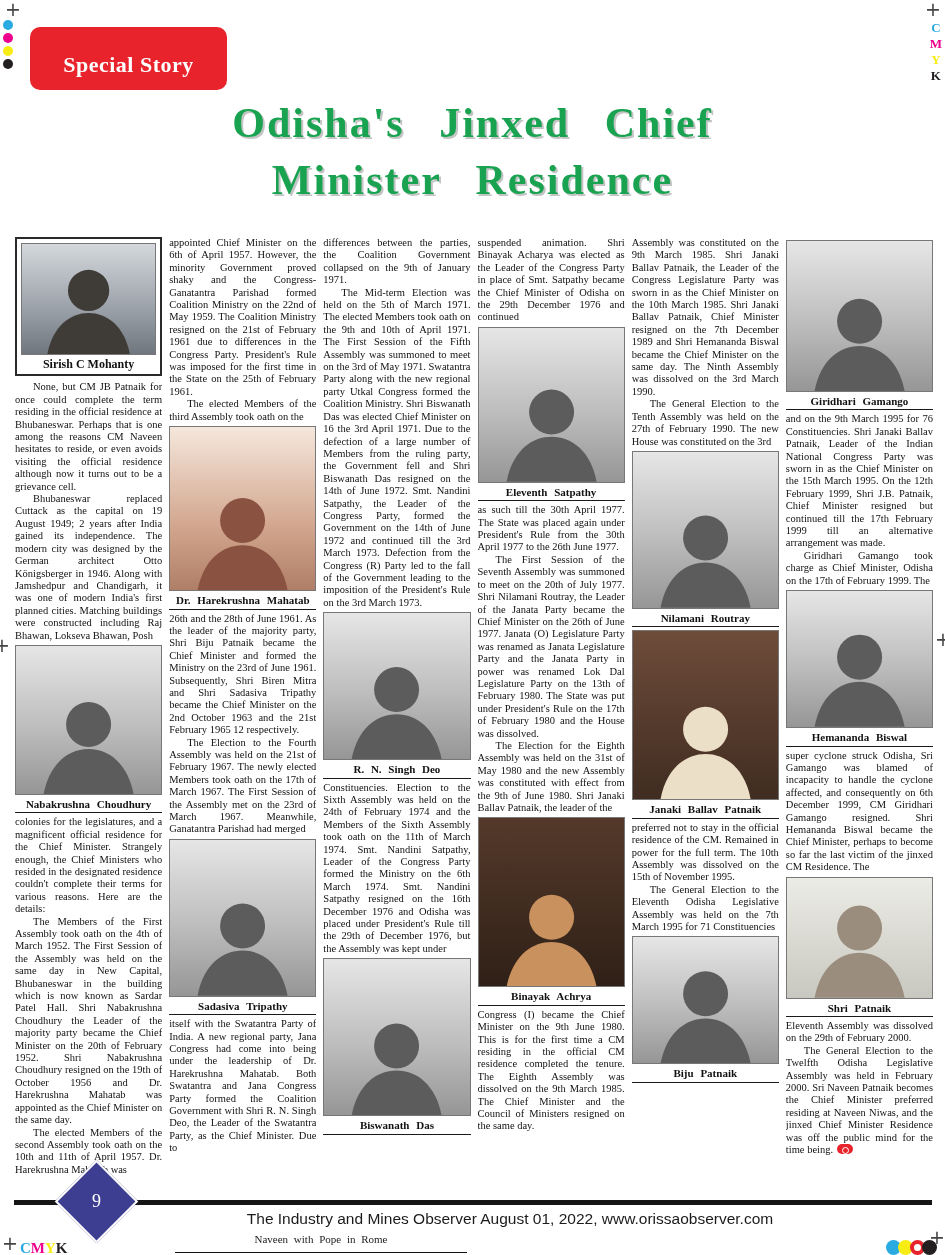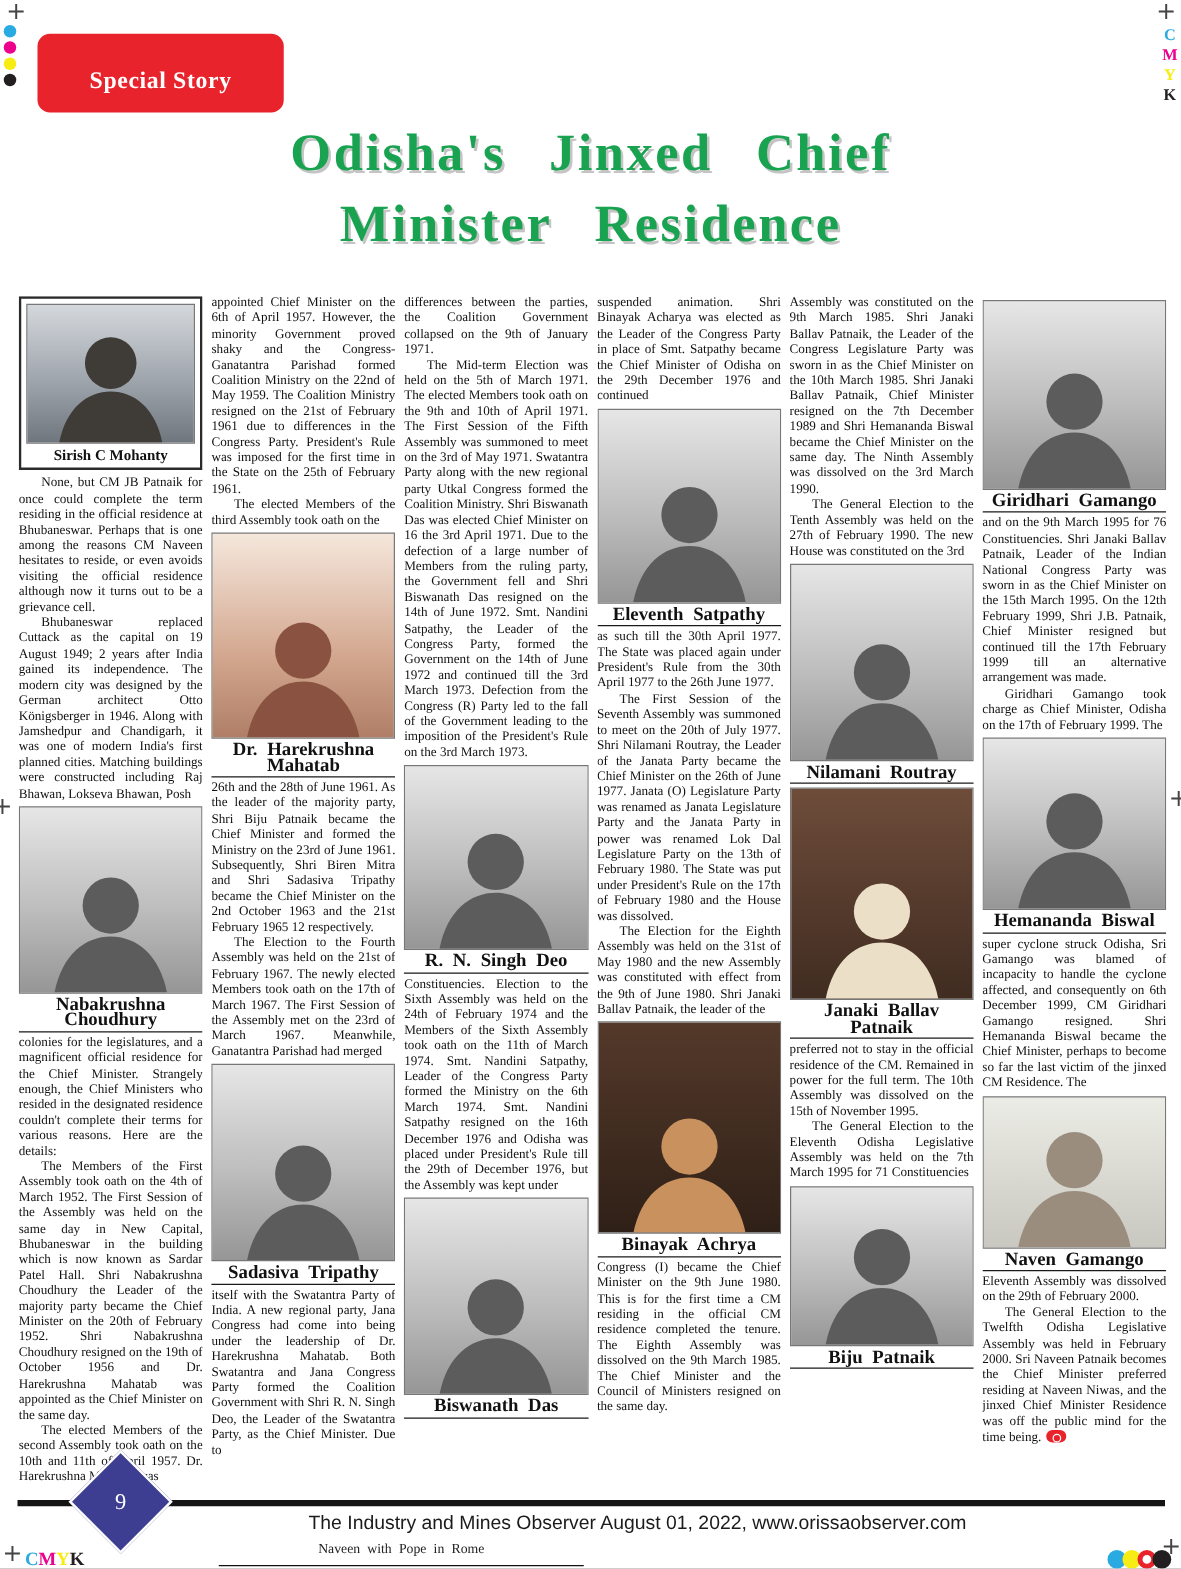--- a/index.html
+++ b/index.html
@@ -13,36 +13,36 @@
   .cmyk-stack{position:absolute;right:3px;top:20px;display:flex;flex-direction:column;
               font-weight:bold;font-size:13px;line-height:16px;text-align:center;}
   .cmyk-word{position:absolute;left:20px;top:1240px;font-weight:bold;font-size:15px;letter-spacing:0px;}
   .dots-row{position:absolute;right:8px;top:1240px;display:flex;align-items:center;}
   .dots-row .dot{width:15px;height:15px;margin-left:-3px;}
   .dot-ring{width:15px;height:15px;border-radius:50%;border:4px solid #e8232b;box-sizing:border-box;background:#fff;margin-left:-3px;}
 
   
   .kicker-box{position:absolute;left:30px;top:27px;width:197px;height:63px;border-radius:10px;
               display:flex;align-items:center;justify-content:center;}
-  .kicker-box span{color:#fff;font-weight:bold;font-size:19px;letter-spacing:.5px;margin-top:12px;}
+  .kicker-box span{color:#fff;font-weight:bold;font-size:22px;letter-spacing:.5px;margin-top:12px;}
   .headline{position:absolute;top:95px;left:0;width:100%;margin:0;text-align:center;
             font-weight:bold;font-size:42px;line-height:57px;letter-spacing:2px;word-spacing:22px;
             text-shadow:2px 2px 0 #c4c4c4;}
 
   
   #columns{position:absolute;top:237px;left:15px;width:918px;height:960px;
            display:flex;gap:7px;overflow:hidden;}
   .col{flex:1 1 0;min-width:0;font-size:10.5px;line-height:12.4px;text-align:justify;overflow:hidden;}
   .col p{margin:0;}
   .col p.indent{text-indent:18px;}
 
   .photo-block{margin:3px 0 2px;}
   .photo{position:relative;width:100%;border:1px solid #777;box-sizing:border-box;overflow:hidden;}
   .photo svg{position:absolute;left:0;bottom:0;width:100%;height:94%;}
-  .caption{font-weight:bold;text-align:center;font-size:15px;word-spacing:4px;
+  .caption{font-weight:bold;text-align:center;font-size:11px;word-spacing:4px;
            padding:3px 0 2px;border-bottom:1.4px solid #1a1a1a;margin-bottom:3px;}
   .authorbox{border:2px solid #2a2a2a;padding:4px;margin-bottom:5px;}
   .authorbox .caption-lg{font-weight:bold;text-align:center;font-size:12px;padding-top:3px;}
 
   .tint-gray  {background:linear-gradient(180deg,#e6e6e6 0%,#bdbdbd 55%,#969696 100%);color:#5c5c5c;}
   .tint-sepia {background:linear-gradient(180deg,#f5e7dc 0%,#d3a78f 60%,#b07e66 100%);color:#8a5240;}
   .tint-author{background:linear-gradient(180deg,#d4d8dc 0%,#9aa0a8 60%,#70767e 100%);color:#3f3b36;}
   .tint-warm  {background:linear-gradient(180deg,#54392a 0%,#2f2017 100%);color:#c9915e;}
   .tint-janaki{background:linear-gradient(180deg,#6e4c3a 0%,#402c21 100%);color:#ecdfc7;}
   .tint-naveen{background:linear-gradient(180deg,#ecece6 0%,#c8c8c0 100%);color:#9a8d7d;}
@@ -280,21 +280,21 @@
         <p>super cyclone struck Odisha, Sri Gamango was blamed of incapacity to handle the cyclone affected, and consequently on 6th December 1999, CM Giridhari Gamango resigned. Shri Hemananda Biswal became the Chief Minister, perhaps to become so far the last victim of the jinxed CM Residence. The</p>
         <div class="photo-block">
           <div class="photo tint-naveen" style="height: 122px;">
             <svg viewBox="0 0 100 70" preserveAspectRatio="xMidYMax meet">
               <g fill="currentColor">
                 <circle cx="50" cy="22" r="15.5"></circle>
                 <path d="M50 39 C36 39 23 49 19 70 L81 70 C77 49 64 39 50 39 Z"></path>
               </g>
             </svg>
           </div>
-          <div class="caption">Naven Gamango</div>
+          <div class="caption">Shri Patnaik</div>
         </div>
         <p>Eleventh Assembly was dissolved on the 29th of February 2000.</p>
         <p class="indent">The General Election to the Twelfth Odisha Legislative Assembly was held in February 2000. Sri Naveen Patnaik becomes the Chief Minister preferred residing at Naveen Niwas, and the jinxed Chief Minister Residence was off the public mind for the time being.<span class="end-mark" style="background: rgb(232, 35, 43);"></span></p>
       </div>
     </div>
 
   <div class="footer-rule"></div>
   <div class="page-diamond" style="background: rgb(61, 62, 146);"></div>
   <div class="page-number">9</div>
   <div class="credit">The Industry and Mines Observer August 01, 2022, www.orissaobserver.com</div>

